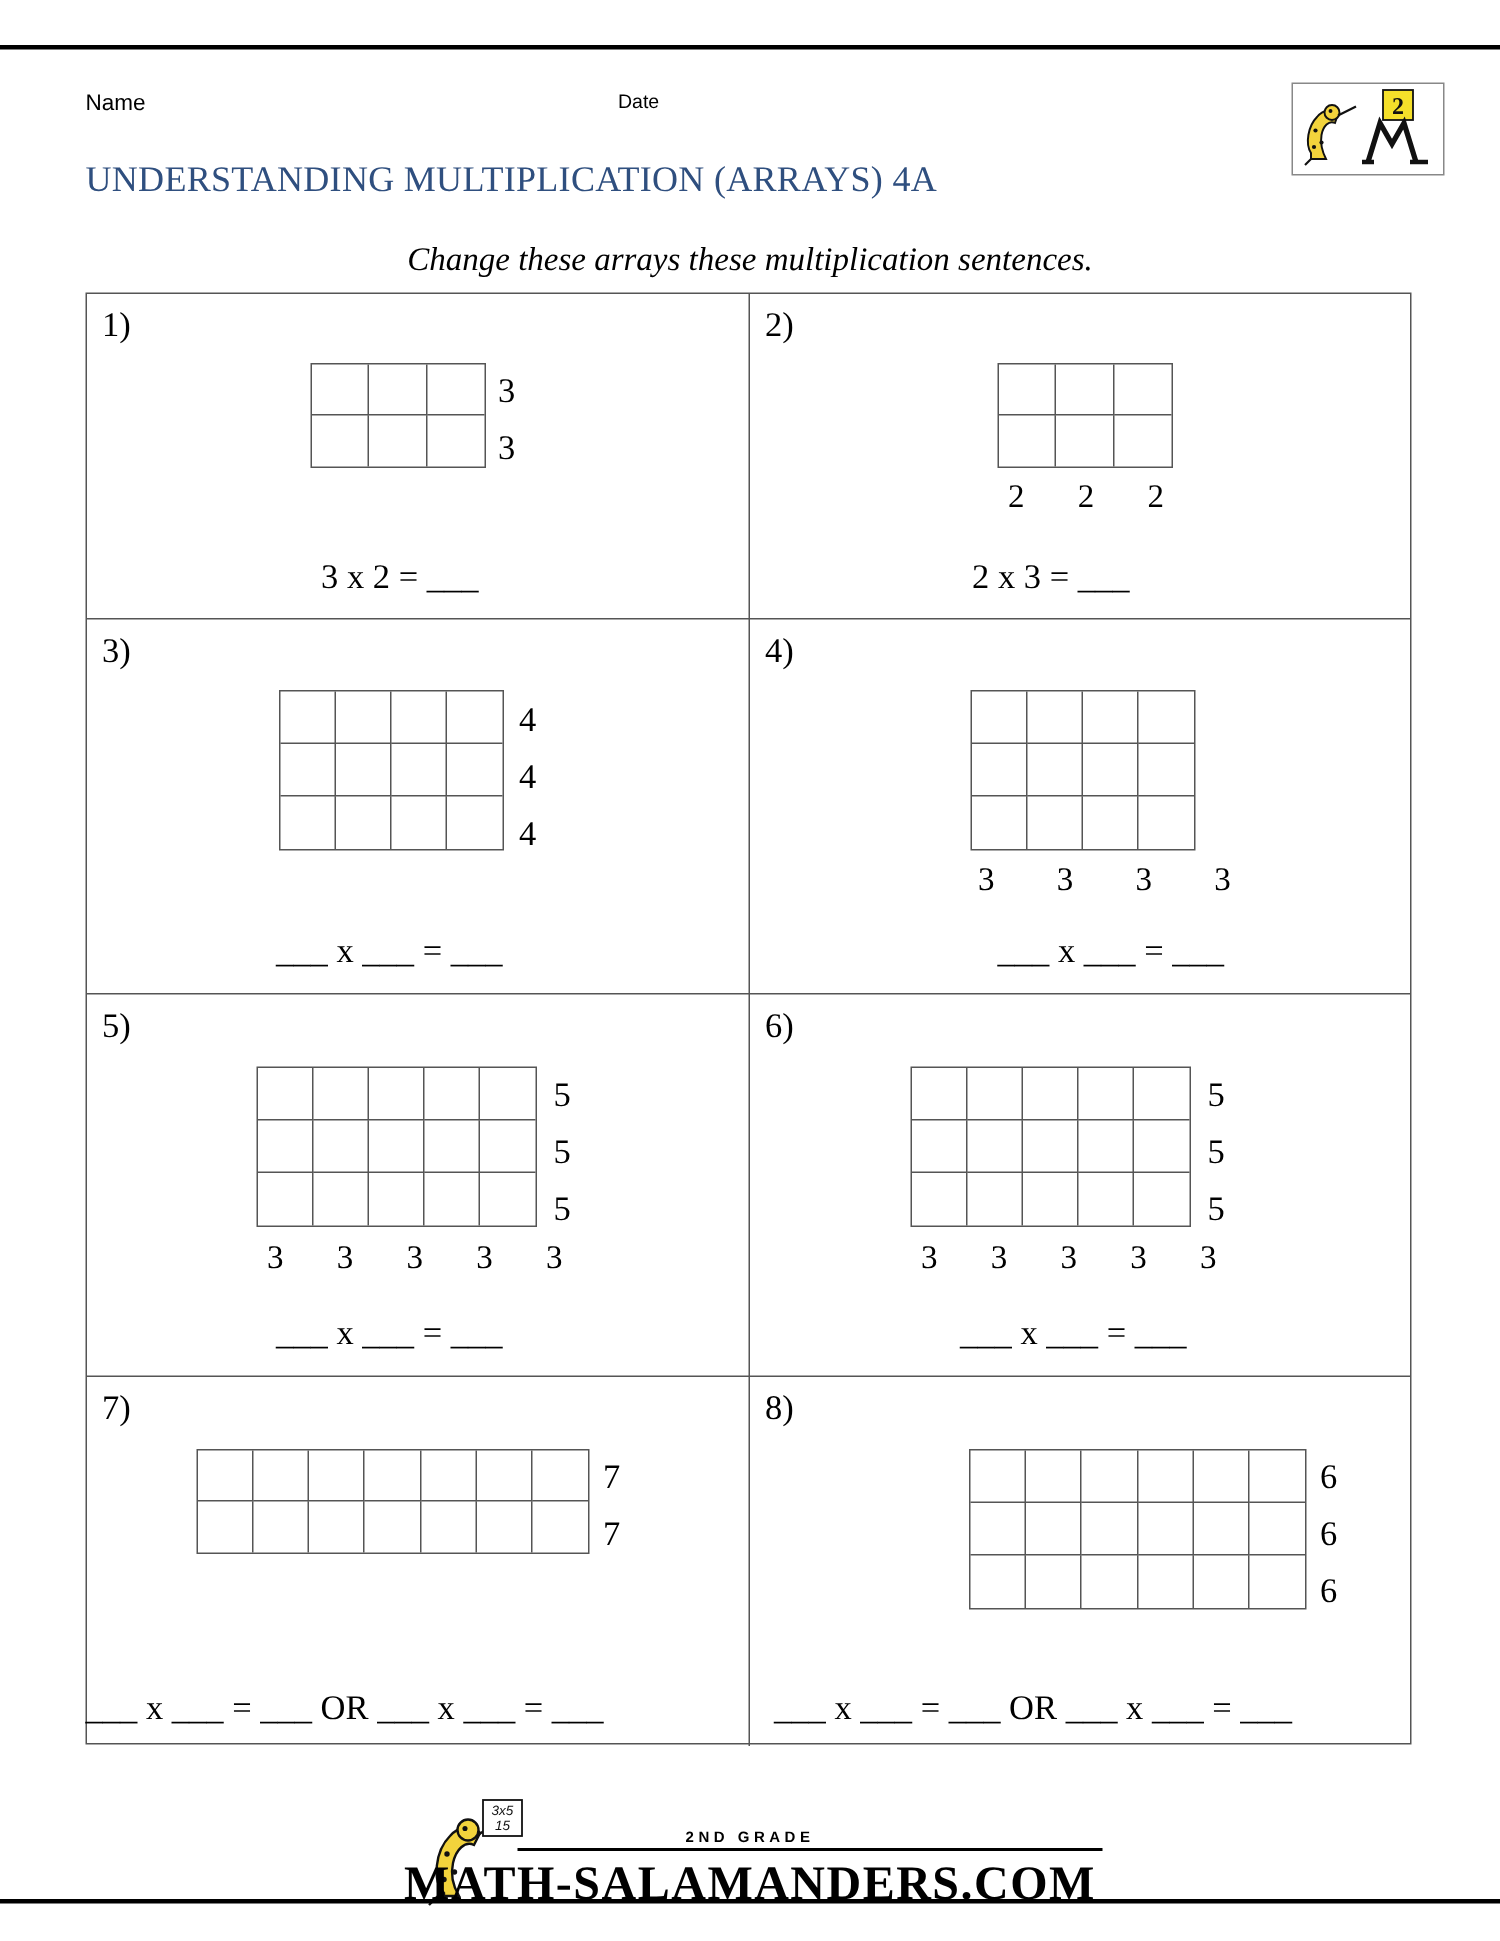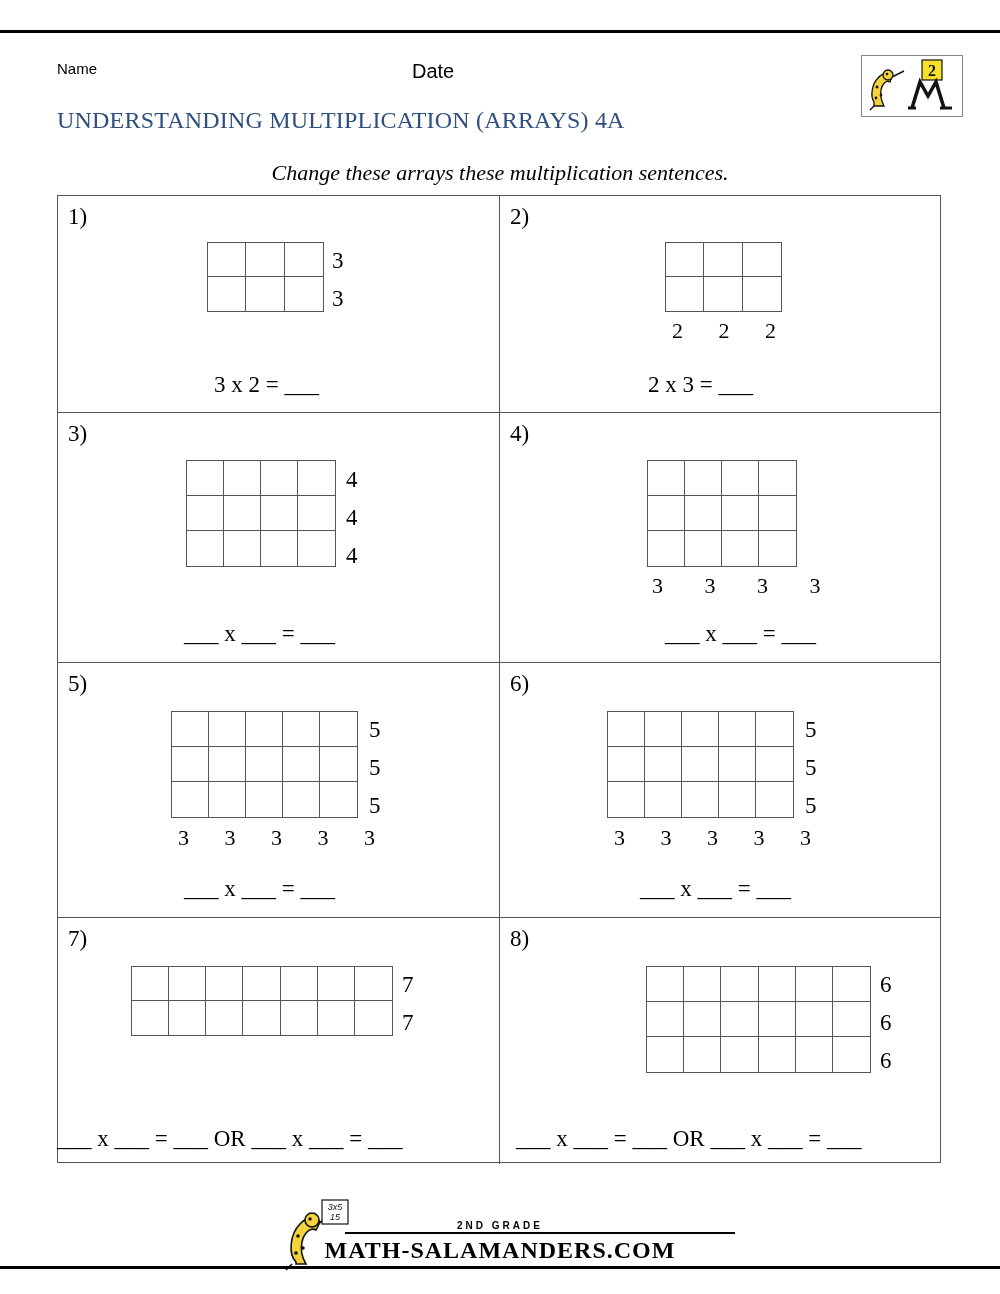--- a/index.html
+++ b/index.html
@@ -36,21 +36,21 @@
     top: 60px;
     left: 57px;
     font-family: "Liberation Sans", sans-serif;
     font-size: 15px;
   }
   .date-label {
     position: absolute;
     top: 60px;
     left: 412px;
     font-family: "Liberation Sans", sans-serif;
-    font-size: 20px;
+    font-size: 13px;
   }
   .title {
     position: absolute;
     top: 107px;
     left: 57px;
     width: 800px;
     font-family: "Liberation Serif", serif;
     font-size: 24px;
     color: #2f4f7f;
     letter-spacing: 0.2px;
@@ -159,21 +159,21 @@
     font-weight: bold;
     letter-spacing: 3px;
   }
   .footer-site {
     position: absolute;
     top: 1237px;
     left: 0;
     width: 1000px;
     text-align: center;
     font-family: "Liberation Serif", serif;
-    font-size: 24px;
+    font-size: 32px;
     font-weight: bold;
     letter-spacing: 1px;
   }
   .footer-line {
     position: absolute;
     top: 1232px;
     left: 345px;
     width: 390px;
     height: 2px;
     background: #000;

